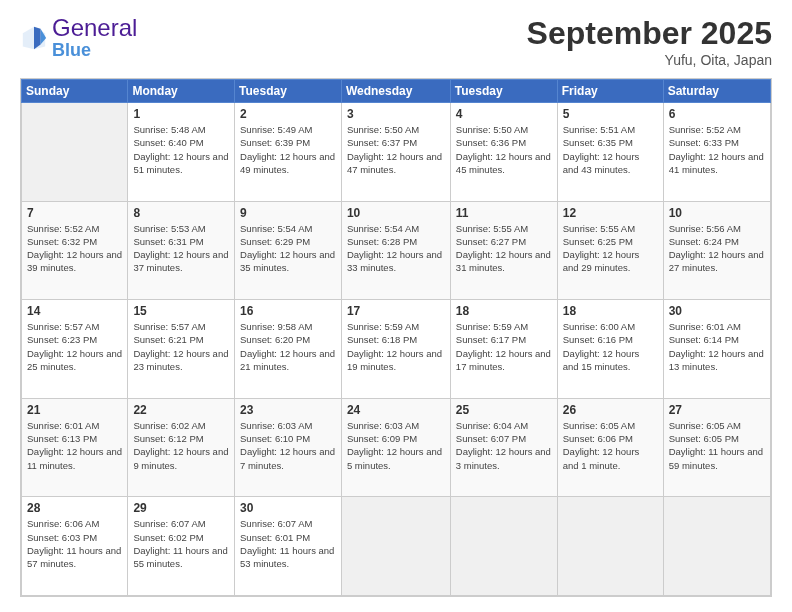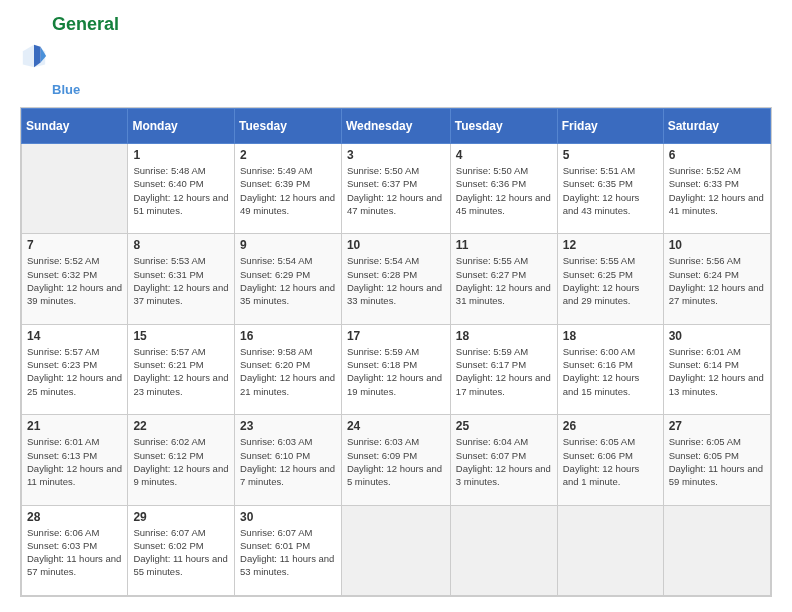--- a/index.html
+++ b/index.html
@@ -27,29 +27,28 @@
     .logo {
       display: flex;
       align-items: center;
     }
     .logo-text {
       display: flex;
       flex-direction: column;
       line-height: 1.1;
     }
     .logo-general {
+      font-size: 24px;
+      font-weight: normal;
+      color: #4c1d95;
+    }
+    .logo-blue {
       font-size: 18px;
       font-weight: bold;
-      color: #15803d;
-    }
-    .logo-blue {
-      font-size: 13px;
-      font-weight: bold;
       color: #4a90d9;
-      margin-top: 48px;
     }
     .logo-icon {
       width: 28px;
       height: 28px;
       margin-right: 4px;
     }
     .title-block {
       text-align: right;
     }
     .month-title {
@@ -70,21 +69,21 @@
     .calendar table {
       width: 100%;
       border-collapse: collapse;
       height: 100%;
     }
     .calendar thead tr th {
       background-color: #3a6bbf;
       color: #fff;
       font-size: 12px;
       font-weight: bold;
-      padding: 10px 4px;
+      padding: 4px 4px;
       text-align: left;
       border: 1px solid #5585d0;
     }
     .calendar tbody tr td {
       border: 1px solid #ccc;
       vertical-align: top;
       padding: 4px 5px;
       width: 113px;
       min-height: 80px;
     }
@@ -122,20 +121,24 @@
       <svg class="logo-icon" viewBox="0 0 30 30">
         <polygon points="15,3 27,10 27,24 15,27 3,24 3,10" fill="#4a90d9" opacity="0.15"></polygon>
         <polygon points="22,5 28,15 22,22" fill="#4a90d9"></polygon>
         <polygon points="15,3 22,5 22,22 15,27" fill="#3a6bbf"></polygon>
       </svg>
       <div class="logo-text">
         <span class="logo-general">General</span>
         <span class="logo-blue">Blue</span>
       </div>
     </div>
+    <div class="title-block">
+      <div class="month-title">September 2025</div>
+      <div class="location">Yufu, Oita, Japan</div>
+    </div>
   </div>
 
   <div class="calendar">
     <table>
       <thead>
         <tr>
         <th>Sunday</th>
             <th>Monday</th>
             <th>Tuesday</th>
             <th>Wednesday</th>

